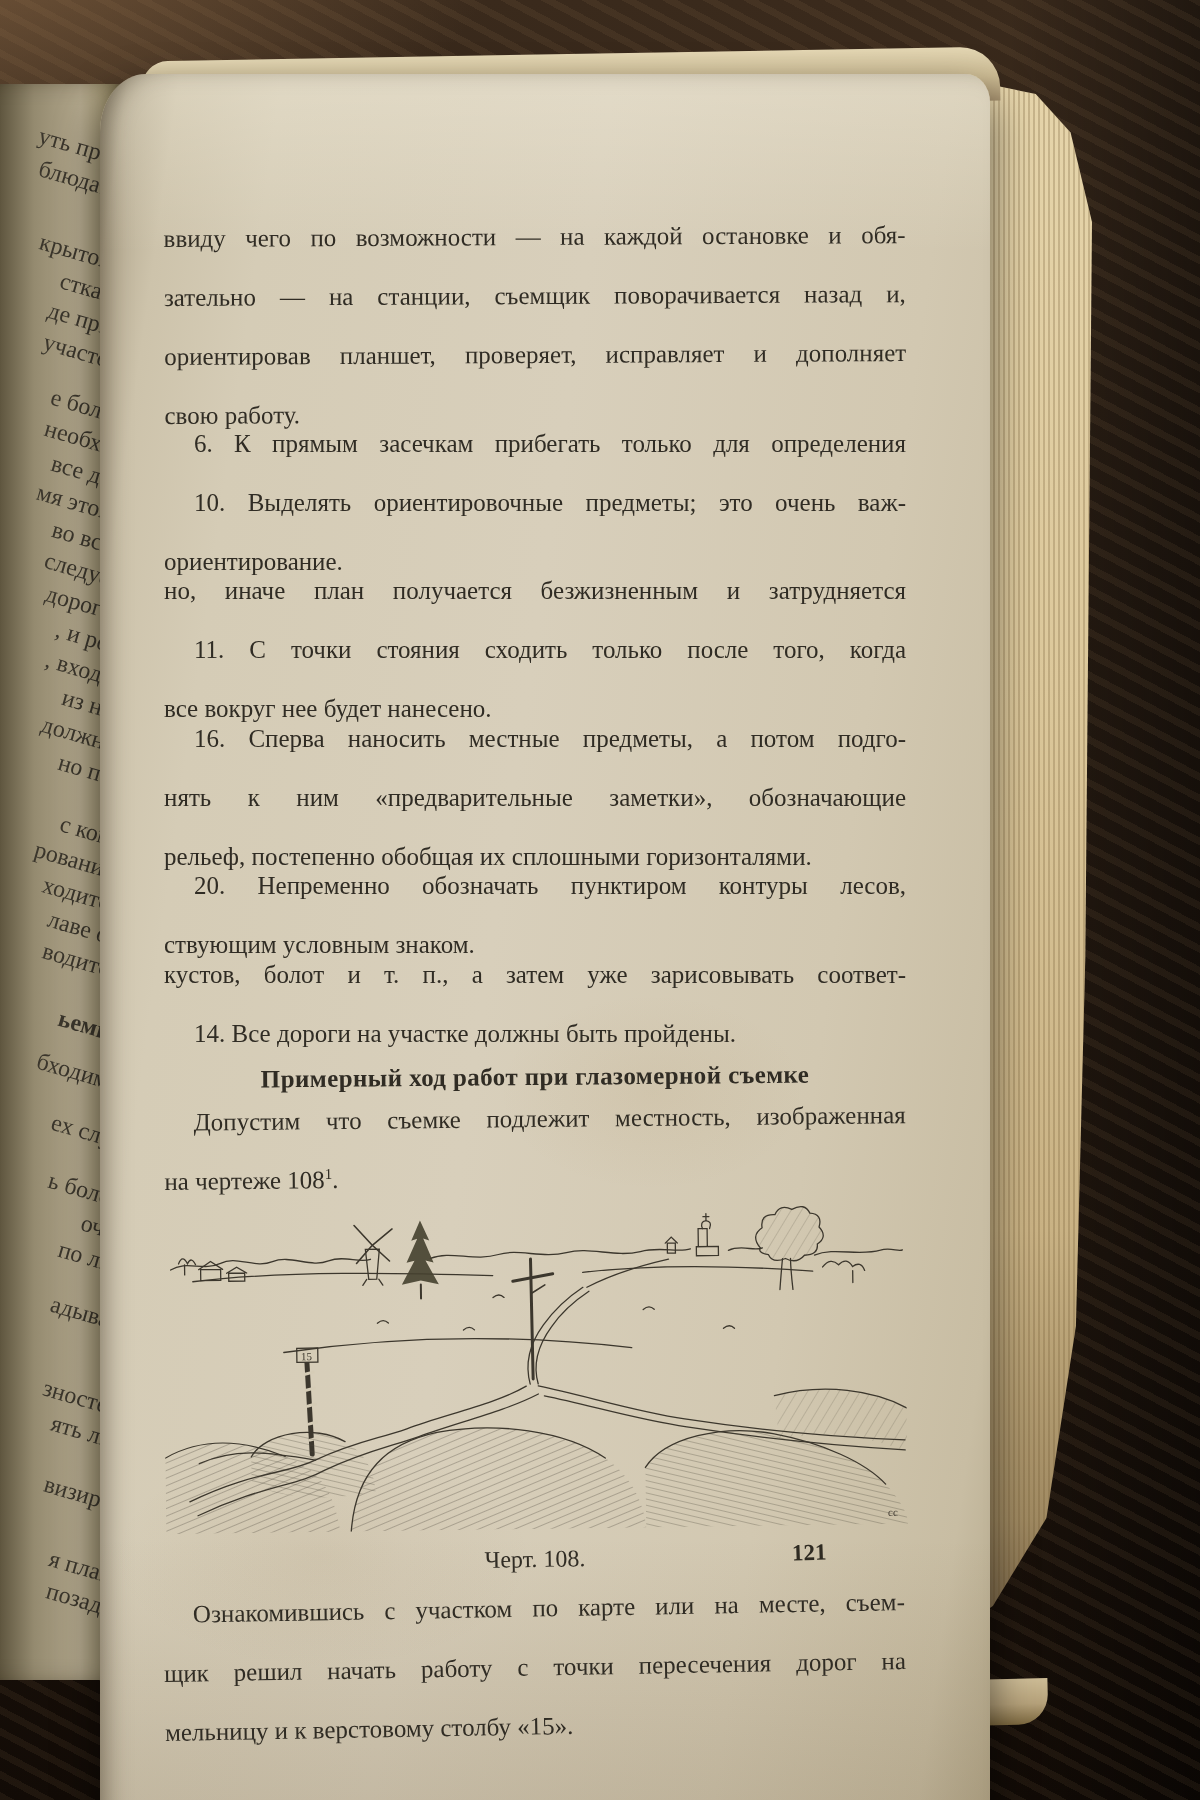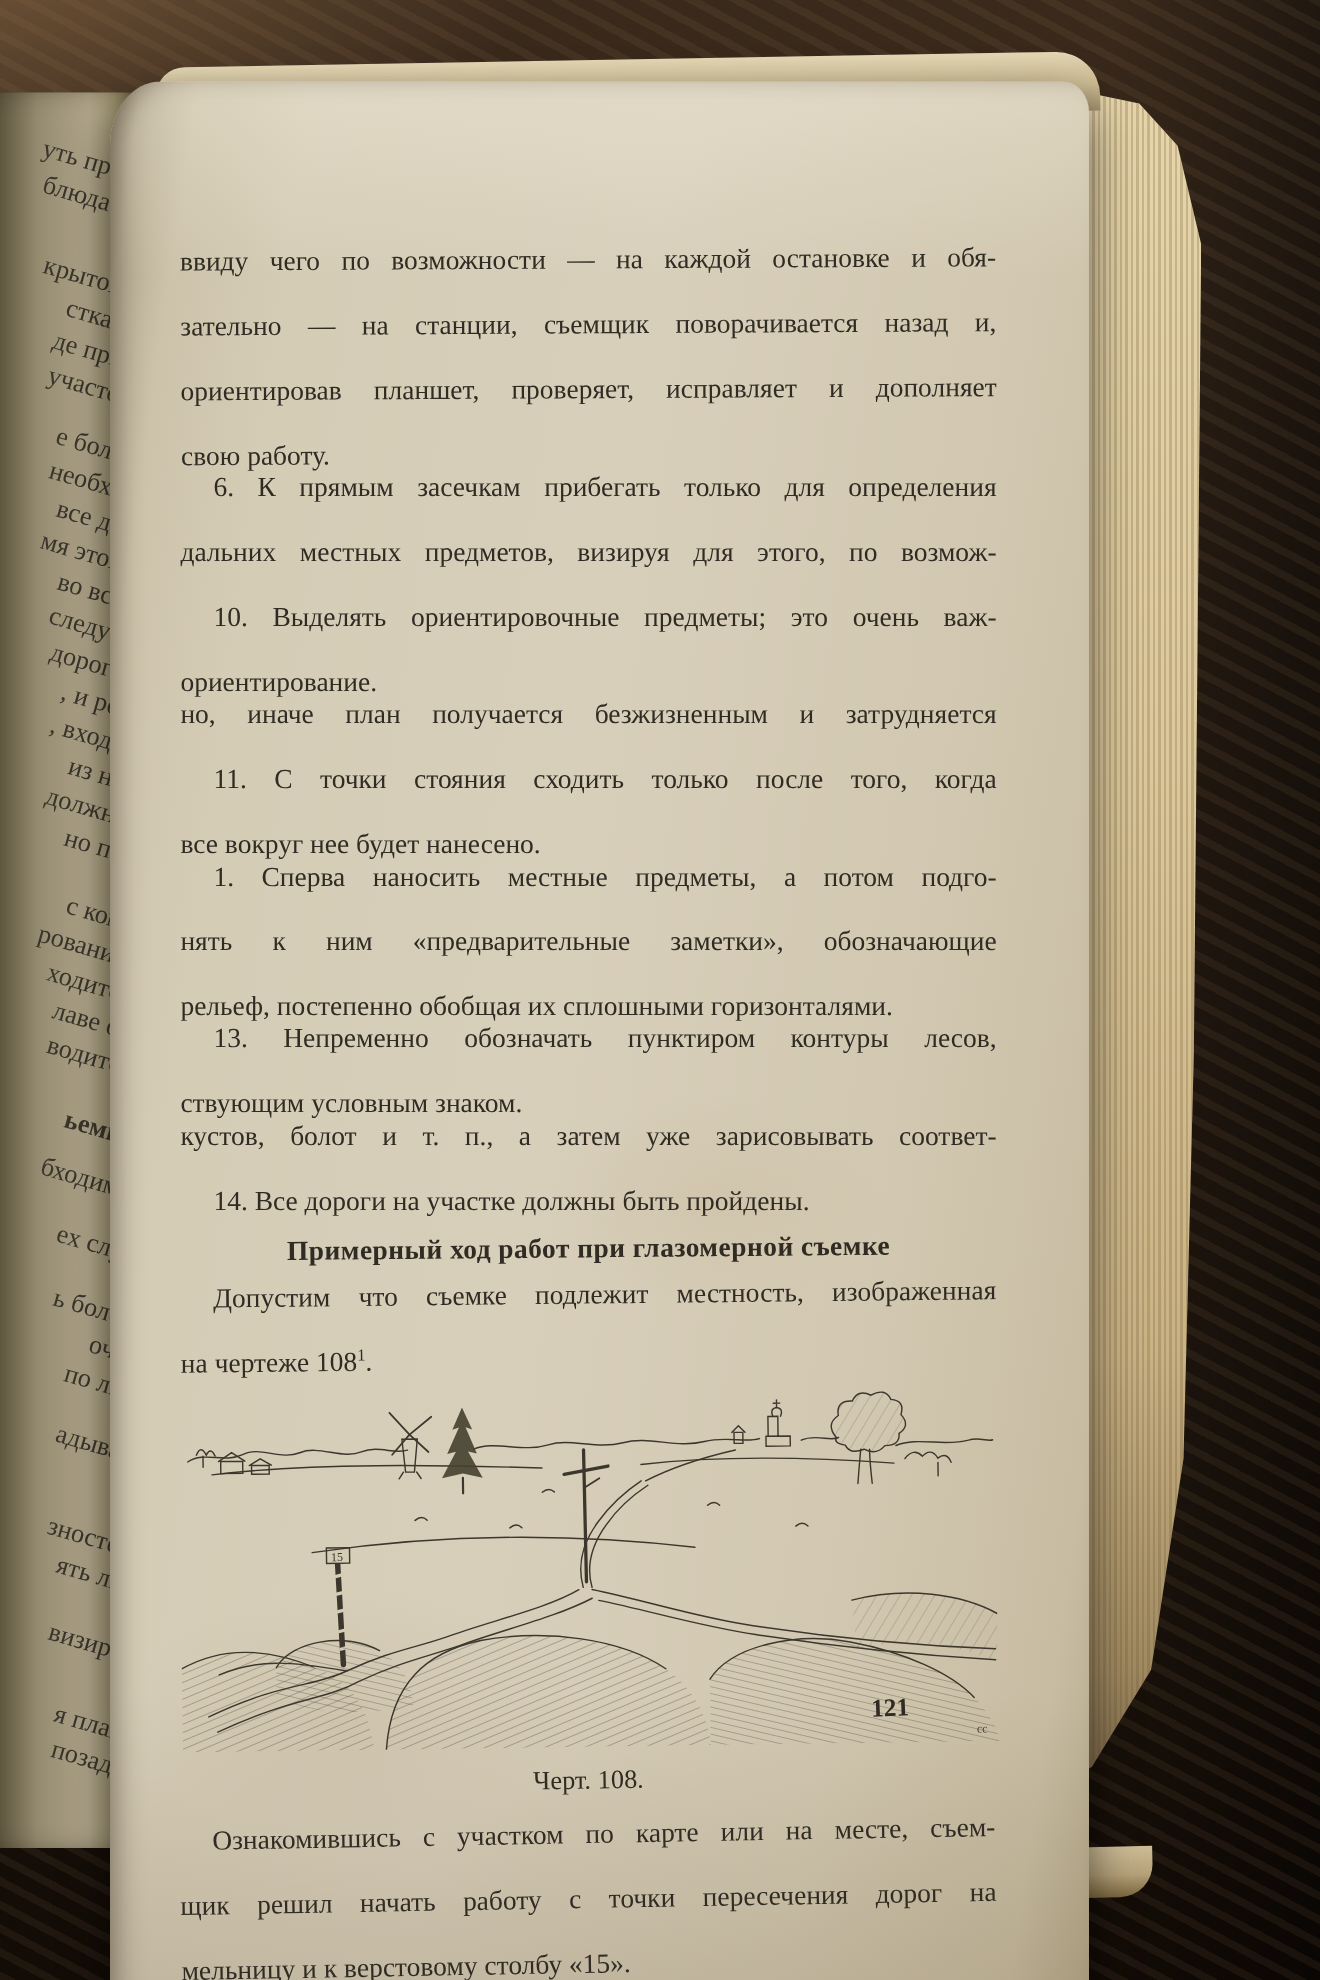--- a/index.html
+++ b/index.html
@@ -130,42 +130,41 @@
 
       <div class="para tilt1">
         <div class="ln j">ввиду чего по возможности — на каждой остановке и обя-</div>
         <div class="ln j">зательно — на станции, съемщик поворачивается назад и,</div>
         <div class="ln j">ориентировав планшет, проверяет, исправляет и дополняет</div>
         <div class="ln">свою работу.</div>
       </div>
 
       <div class="para">
         <div class="ln j ind">6. К прямым засечкам прибегать только для определения</div>
-        <div class="ln j">дальних местных предметов, визируя для этого, по возмож-</div>
       </div>
 
       <div class="para">
         <div class="ln j ind">10. Выделять ориентировочные предметы; это очень важ-</div>
         <div class="ln">ориентирование.</div>
         <div class="ln j">но, иначе план получается безжизненным и затрудняется</div>
       </div>
 
       <div class="para">
         <div class="ln j ind">11. С точки стояния сходить только после того, когда</div>
         <div class="ln">все вокруг нее будет нанесено.</div>
       </div>
 
       <div class="para">
-        <div class="ln j ind">1. Сперва наносить местные предметы, а потом подго-</div>
+        <div class="ln j ind">16. Сперва наносить местные предметы, а потом подго-</div>
         <div class="ln j">нять к ним «предварительные заметки», обозначающие</div>
         <div class="ln">рельеф, постепенно обобщая их сплошными горизонталями.</div>
       </div>
 
       <div class="para">
-        <div class="ln j ind">13. Непременно обозначать пунктиром контуры лесов,</div>
+        <div class="ln j ind">20. Непременно обозначать пунктиром контуры лесов,</div>
         <div class="ln">ствующим условным знаком.</div>
         <div class="ln j">кустов, болот и т. п., а затем уже зарисовывать соответ-</div>
       </div>
 
       <div class="para">
         <div class="ln ind">14. Все дороги на участке должны быть пройдены.</div>
       </div>
 
       <div class="heading">Примерный ход работ при глазомерной съемке</div>
 

